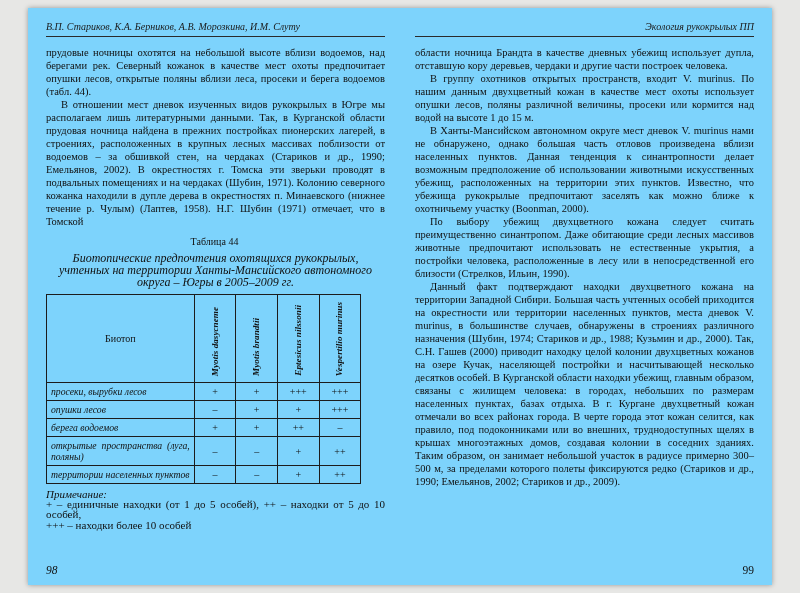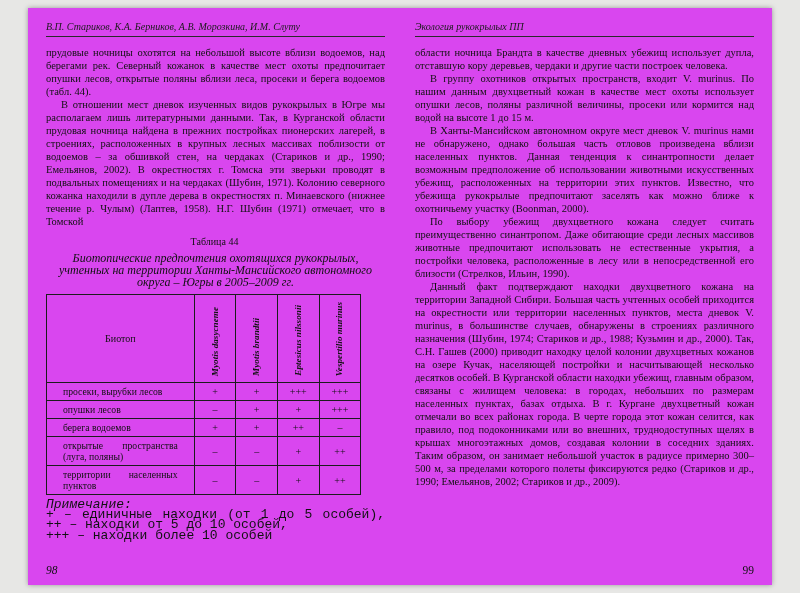--- a/index.html
+++ b/index.html
@@ -7,38 +7,38 @@
   body {
     width: 800px; height: 593px;
     background: #e7e7e5;
     font-family: "Liberation Serif", "DejaVu Serif", serif;
     color: #111;
     overflow: hidden;
   }
   .book {
     width: 744px; height: 577px;
     margin: 8px auto 0;
-    background: #d946ef;
+    background: #7dd3fc;
     box-shadow: 0 0 5px rgba(0,0,0,0.35);
     display: flex;
   }
   .page { width: 372px; position: relative; overflow: hidden; }
   .page-left  { padding: 13px 15px 12px 18px; }
   .page-right { padding: 13px 18px 12px 15px; }
 
   .page-header {
     font-style: italic;
     font-size: 10px;
     line-height: 12px;
     color: #1a1a1a;
     border-bottom: 1px solid #2a2a2a;
     padding-bottom: 3px;
     margin-bottom: 9px;
   }
-  .page-right .page-header { text-align: left; }
+  .page-right .page-header { text-align: right; }
 
   .page-body { font-size: 10.5px; line-height: 13px; text-align: justify; }
   .page-body p { margin: 0; text-indent: 15px; }
   .page-body p.noindent { text-indent: 0; }
 
   .table-label { text-align: center; font-size: 10px; margin: 7px 2px 4px 0; }
   .table-caption {
     font-style: italic; text-align: center;
     font-size: 12px; line-height: 12px;
     margin: 0 6px 6px;
@@ -51,24 +51,24 @@
     text-align: center; vertical-align: middle;
   }
   th.species-head { height: 88px; vertical-align: bottom; padding: 3px 1px; text-align: center; }
   .vert {
     display: inline-block;
     writing-mode: vertical-rl;
     transform: rotate(180deg);
     font-style: italic; font-weight: bold;
     font-size: 9.2px; white-space: nowrap;
   }
-  td.cell.biotope { font-size: 9.7px; line-height: 11px; padding: 3px 16px; }
+  td.cell.biotope { font-size: 9.7px; line-height: 11px; padding: 3px 4px; font-style: italic; }
   td.cell.val { text-align: center; font-size: 10px; width: 13.25%; padding: 2px 1px; }
 
-  .note { font-size: 13px; line-height: 10.2px; margin-top: 5px; font-family: Liberation Mono, monospace; }
+  .note { font-size: 11px; line-height: 10.2px; margin-top: 5px; }
   .note .note-title { font-style: italic; }
 
   .page-num { position: absolute; bottom: 9px; font-size: 11.5px; }
   .page-left  .page-num { left: 18px; font-style: italic; }
   .page-right .page-num { right: 18px; }
 </style>
 </head>
 <body>
 
 <div class="book">

